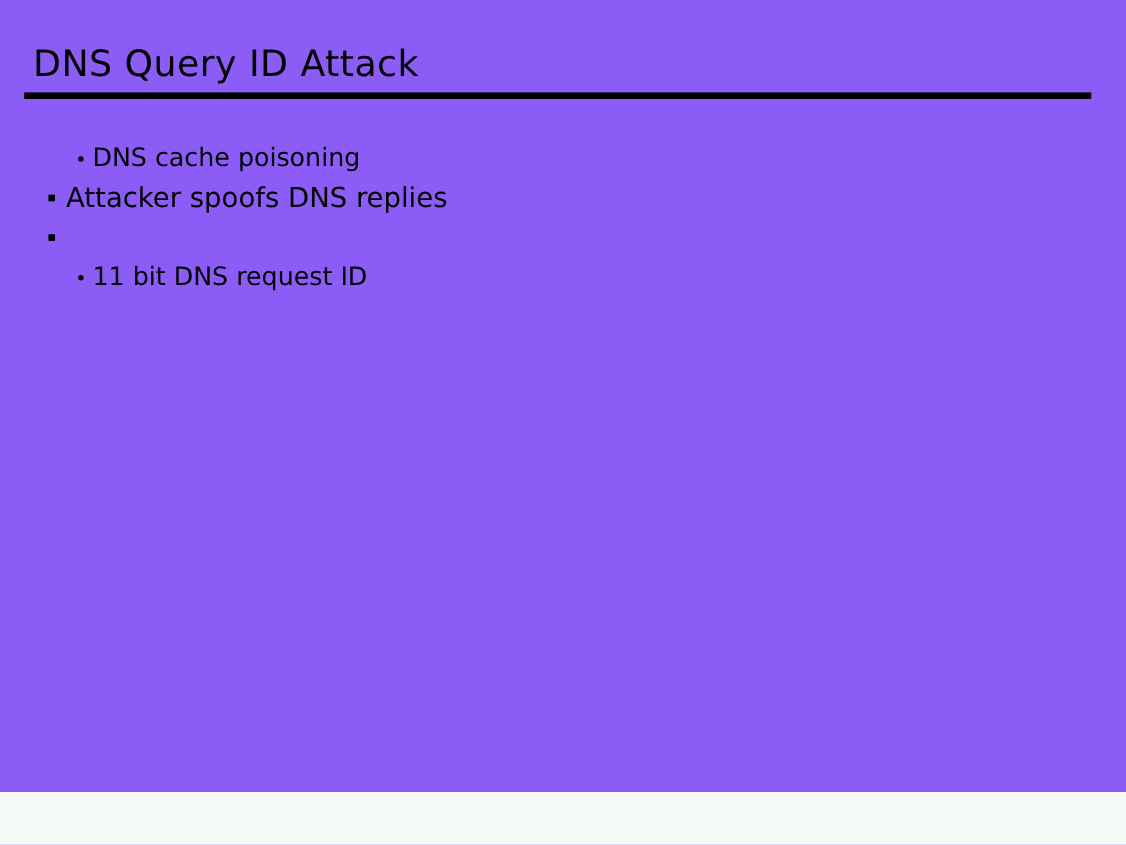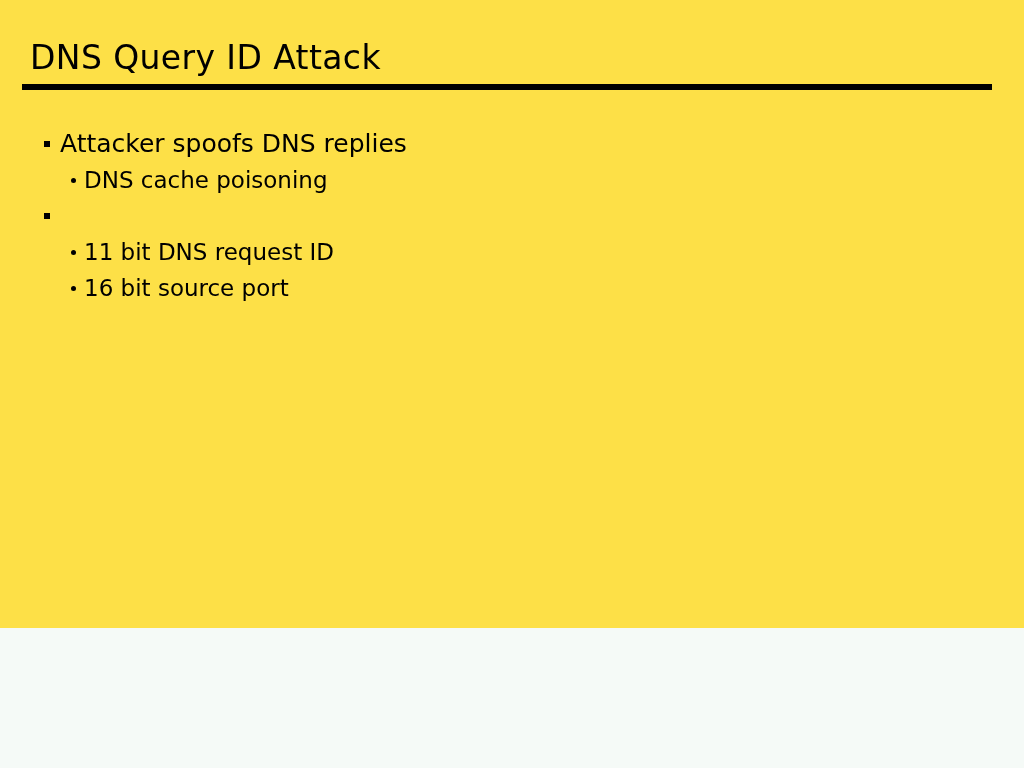--- a/index.html
+++ b/index.html
@@ -11,22 +11,22 @@
     width: 1024px;
     height: 768px;
     background: #f5faf7;
     font-family: "DejaVu Sans", sans-serif;
     overflow: hidden;
   }
 
   .slide {
     position: relative;
     width: 1024px;
-    height: 628px;
-    background: #fde047;
+    height: 720px;
+    background: #8b5cf6;
   }
 
   
   .title-block {
     position: absolute;
     left: 0;
     top: 0;
     width: 1024px;
   }
 
@@ -117,39 +117,35 @@
 
 <div class="slide">
 
   <div class="title-block">
     <div class="slide-title">DNS Query ID Attack</div>
     <div class="title-rule"></div>
   </div>
 
   <ul class="body-list">
 
+    <li class="bullet-row level-2">
+      <span class="marker"></span>
+      <span class="bullet-text">DNS cache poisoning</span>
+    </li>
+
     <li class="bullet-row level-1">
       <span class="marker"></span>
       <span class="bullet-text">Attacker spoofs DNS replies</span>
-    </li>
-
-    <li class="bullet-row level-2">
-      <span class="marker"></span>
-      <span class="bullet-text">DNS cache poisoning</span>
     </li>
 
     <li class="bullet-row level-1">
       <span class="marker"></span>
     </li>
 
     <li class="bullet-row level-2">
       <span class="marker"></span>
       <span class="bullet-text">11 bit DNS request ID</span>
     </li>
 
-    <li class="bullet-row level-2">
-      <span class="marker"></span>
-      <span class="bullet-text">16 bit source port</span>
-    </li>
 
   </ul>
 
 </div>
 
 </body></html>

